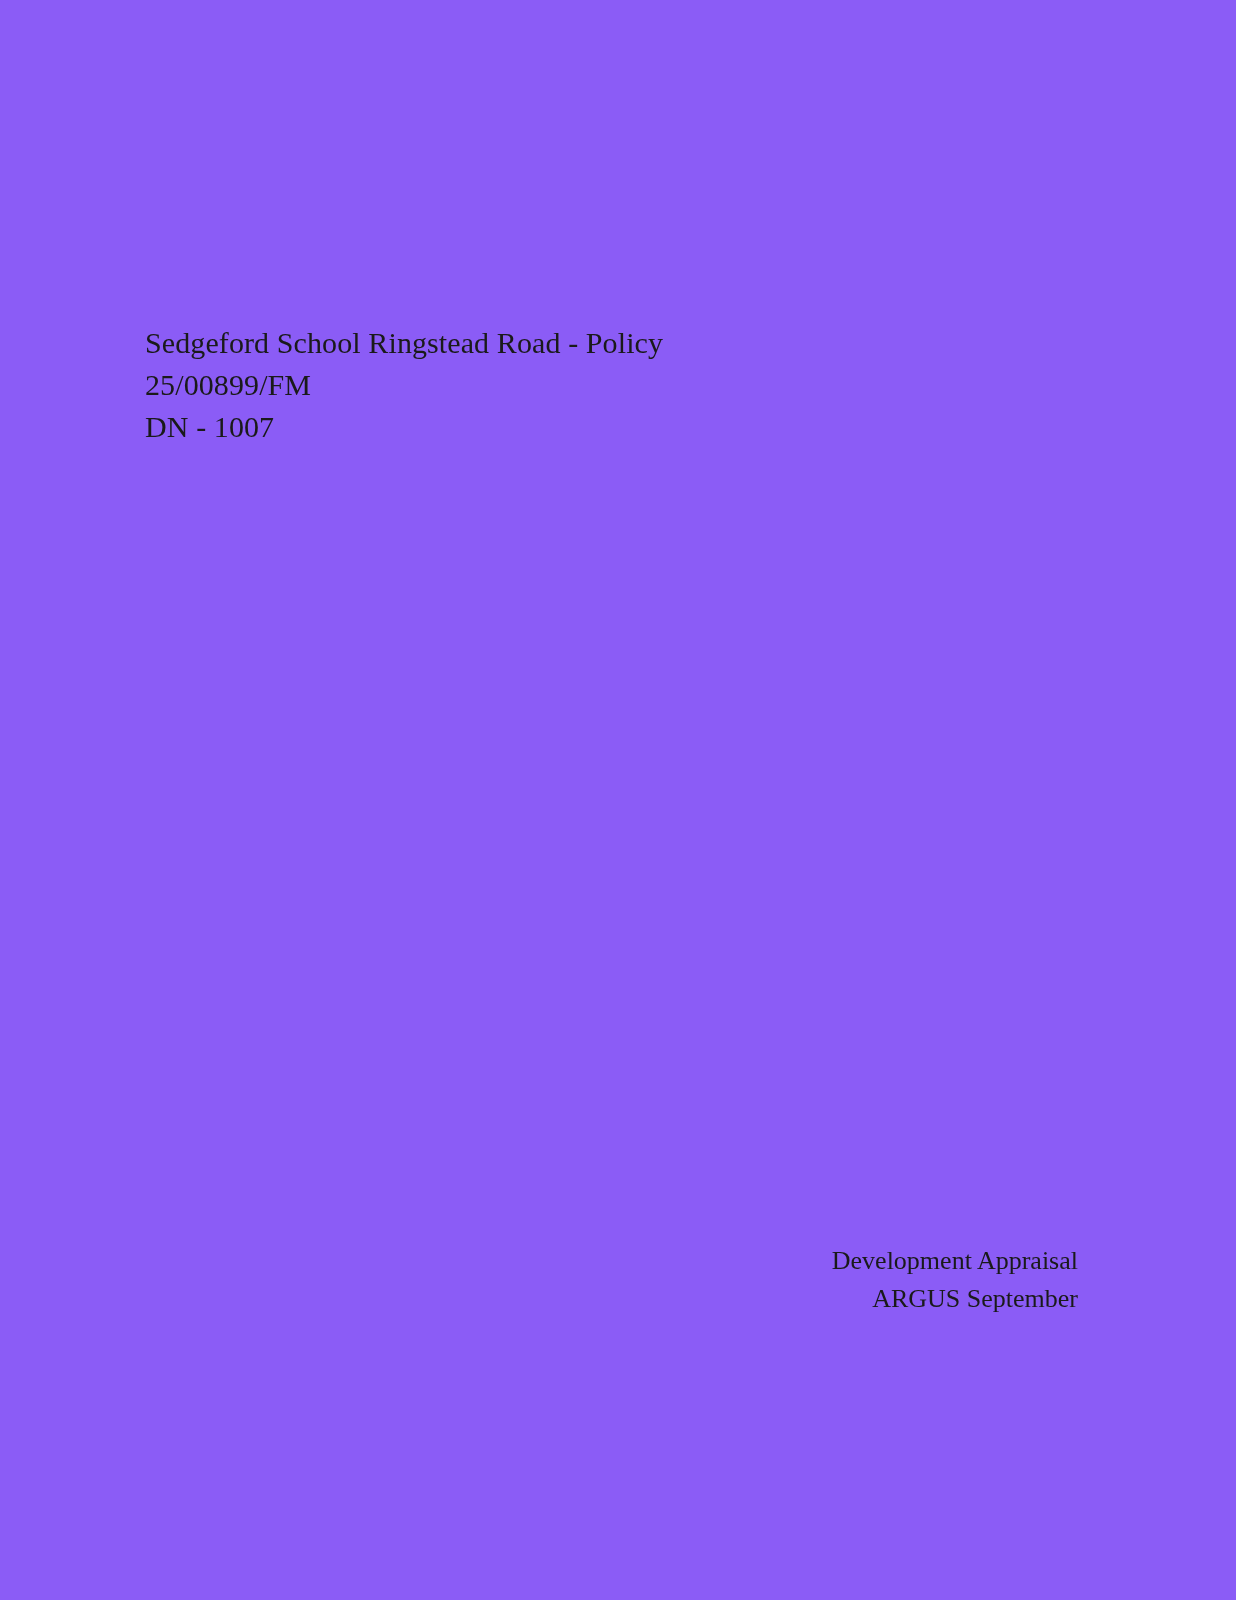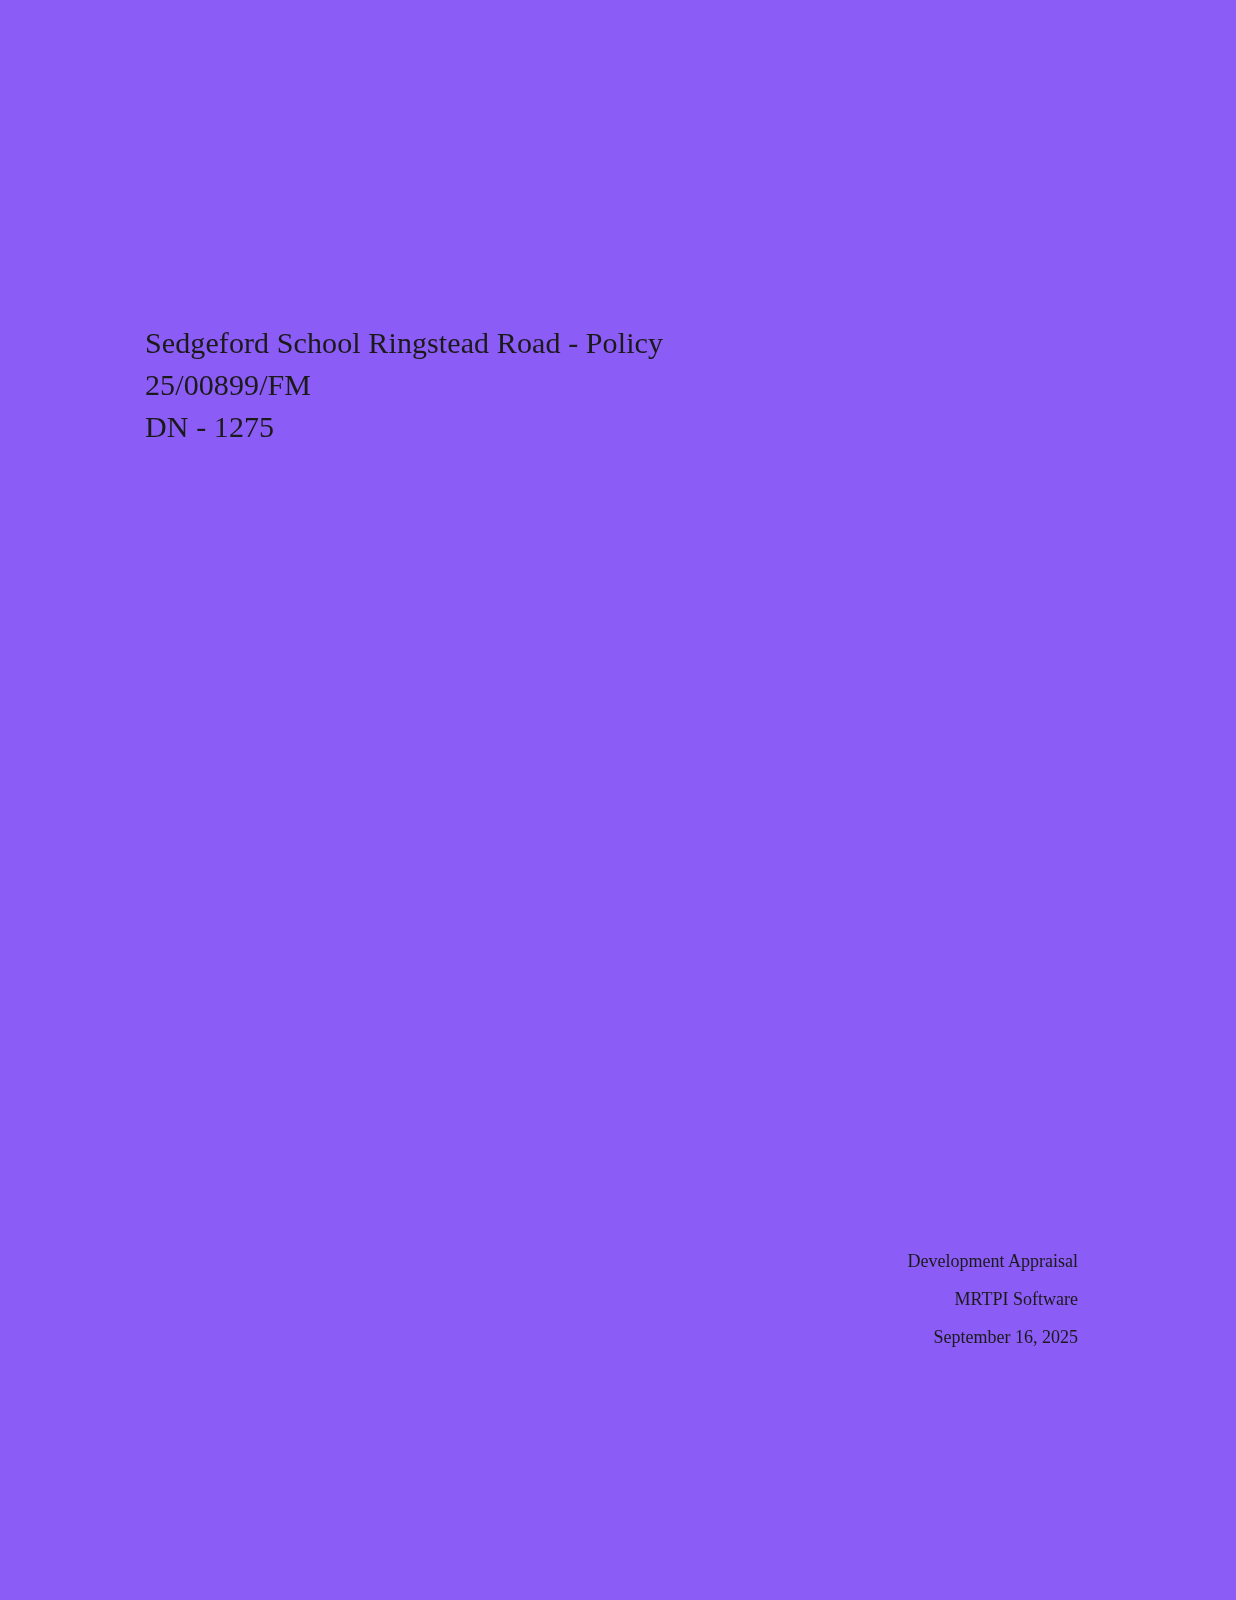--- a/index.html
+++ b/index.html
@@ -36,35 +36,34 @@
     white-space: nowrap;
     letter-spacing: 0.1px;
   }
   .footer-block {
     position: absolute;
     right: 170px;
     top: 1242px;
     text-align: right;
   }
   .footer-line {
-    font-size: 18px;
+    font-size: 26px;
     line-height: 38px;
     white-space: nowrap;
   }
 </style>
 </head>
 <body>
 
 <div class="page">
 
   <div class="title-block">
     <div class="title-line">Sedgeford School Ringstead Road - Policy</div>
     <div class="title-line">25/00899/FM</div>
-    <div class="title-line">DN - 1275</div>
+    <div class="title-line">DN - 1007</div>
   </div>
 
   <div class="footer-block">
     <div class="footer-line">Development Appraisal</div>
-    <div class="footer-line">MRTPI Software</div>
-    <div class="footer-line">September 16, 2025</div>
+    <div class="footer-line">ARGUS September</div>
   </div>
 
 </div>
 
 </body></html>

